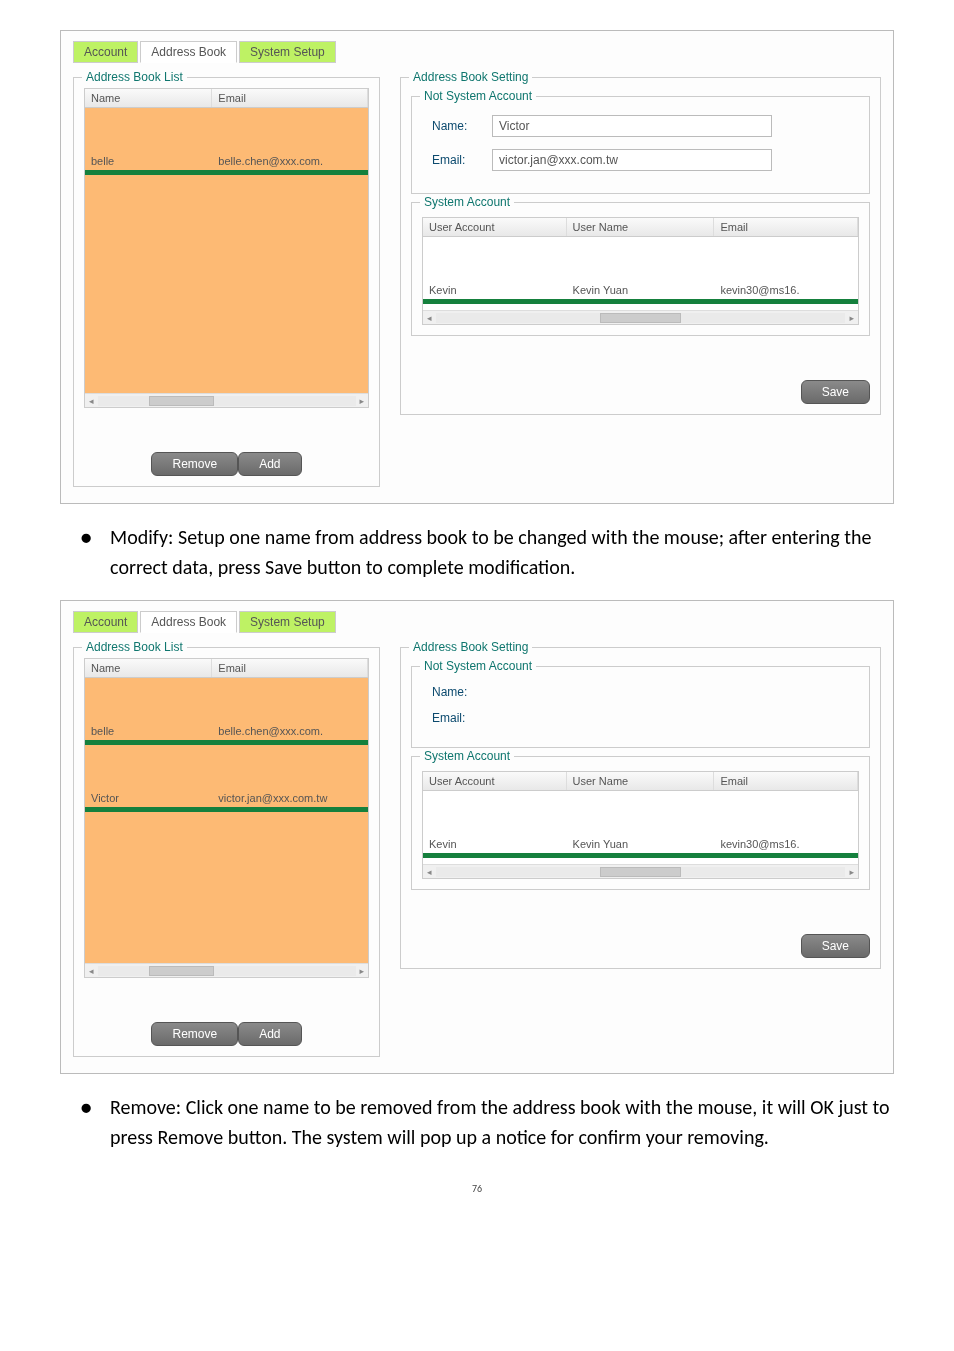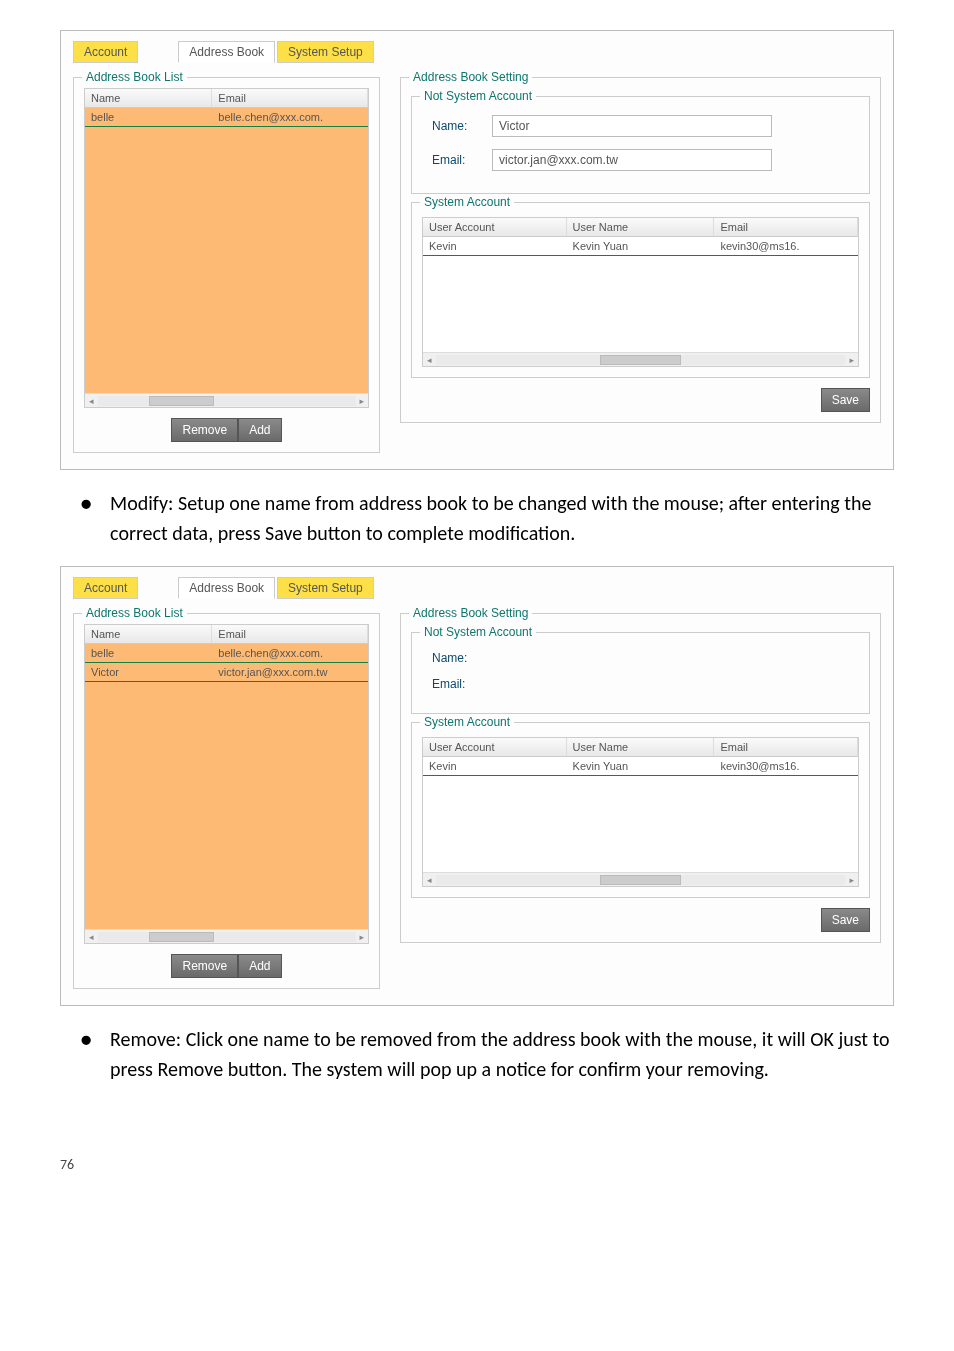--- a/index.html
+++ b/index.html
@@ -22,29 +22,28 @@
     background: #fdfdfd;
   }
   .tabs {
     display: flex;
     gap: 2px;
     margin-bottom: 6px;
   }
   .tab {
     padding: 3px 10px;
     border: 1px solid #ccc;
-    background: #fde047;
+    background: #bef264;
     font-size: 12px;
     color: #555;
     cursor: pointer;
   }
   .tab.active {
     background: #fff;
     border-bottom-color: #fff;
-    margin-left: 38px;
   }
   .cols {
     display: flex;
     gap: 20px;
   }
   .fieldset {
     border: 1px solid #ccc;
     padding: 10px;
     position: relative;
     margin-top: 8px;
@@ -76,21 +75,22 @@
   }
   .lv-col {
     padding: 3px 6px;
     border-right: 1px solid #ddd;
     white-space: nowrap;
     overflow: hidden;
   }
   .lv-rows { font-size: 11px; color: #555; }
   .lv-row {
     display: flex;
-    border-bottom: 1px solid #15803d;
+    border-bottom: 5px solid #15803d;
+    margin-top: 44px;
   }
   .lv-cell {
     padding: 3px 6px;
     border-right: 1px solid transparent;
     white-space: nowrap;
     overflow: hidden;
   }
   .scroll-strip {
     position: absolute;
     left: 0; right: 0; bottom: 0;
@@ -110,27 +110,28 @@
     position: absolute; left: 20%; width: 25%; top: 0; bottom: 0;
     background: #ccc; border: 1px solid #bbb;
   }
   .btn-row {
     display: flex;
     justify-content: center;
     gap: 0;
     margin-top: 10px;
   }
   .btn {
-    padding: 4px 10px;
+    padding: 4px 20px;
     font-size: 12px;
     color: #fff;
     background: linear-gradient(#8a8a8a,#6a6a6a);
     border: 1px solid #555;
-    border-radius: 0;
+    border-radius: 6px;
     cursor: pointer;
+    margin-top: 34px;
   }
   .form-row {
     display: flex;
     align-items: center;
     gap: 10px;
     margin: 8px 0 12px 10px;
   }
   .form-row label {
     width: 50px;
     font-size: 12px;
@@ -140,45 +141,45 @@
     flex: 0 0 280px;
     padding: 3px 6px;
     border: 1px solid #bbb;
     font-size: 12px;
     color: #555;
     background: #fff;
   }
   .sys-list {
     border: 1px solid #ccc;
     background: #fff;
-    height: 150px;
+    height: 108px;
     position: relative;
     margin-top: 4px;
   }
   .right-btn-row {
     display: flex;
     justify-content: flex-end;
     margin-top: 10px;
   }
   .bullet-line {
     display: flex;
     gap: 18px;
     margin: 8px 0 18px 20px;
     font-size: 20px;
     line-height: 1.5;
     color: #000;
     font-family: Calibri, Arial, sans-serif;
   }
   .bullet { flex: 0 0 auto; }
   .bullet-text { flex: 1; }
   .page-number {
-    text-align: left;
-    font-size: 14px;
+    text-align: center;
+    font-size: 10px;
     color: #444;
-    margin-top: 72px;
+    margin-top: 30px;
     font-family: Calibri, Arial, sans-serif;
   }
 </style>
 </head>
 <body>
 
 <div class="page">
 
   <div class="screenshot">
     <div class="tabs">

